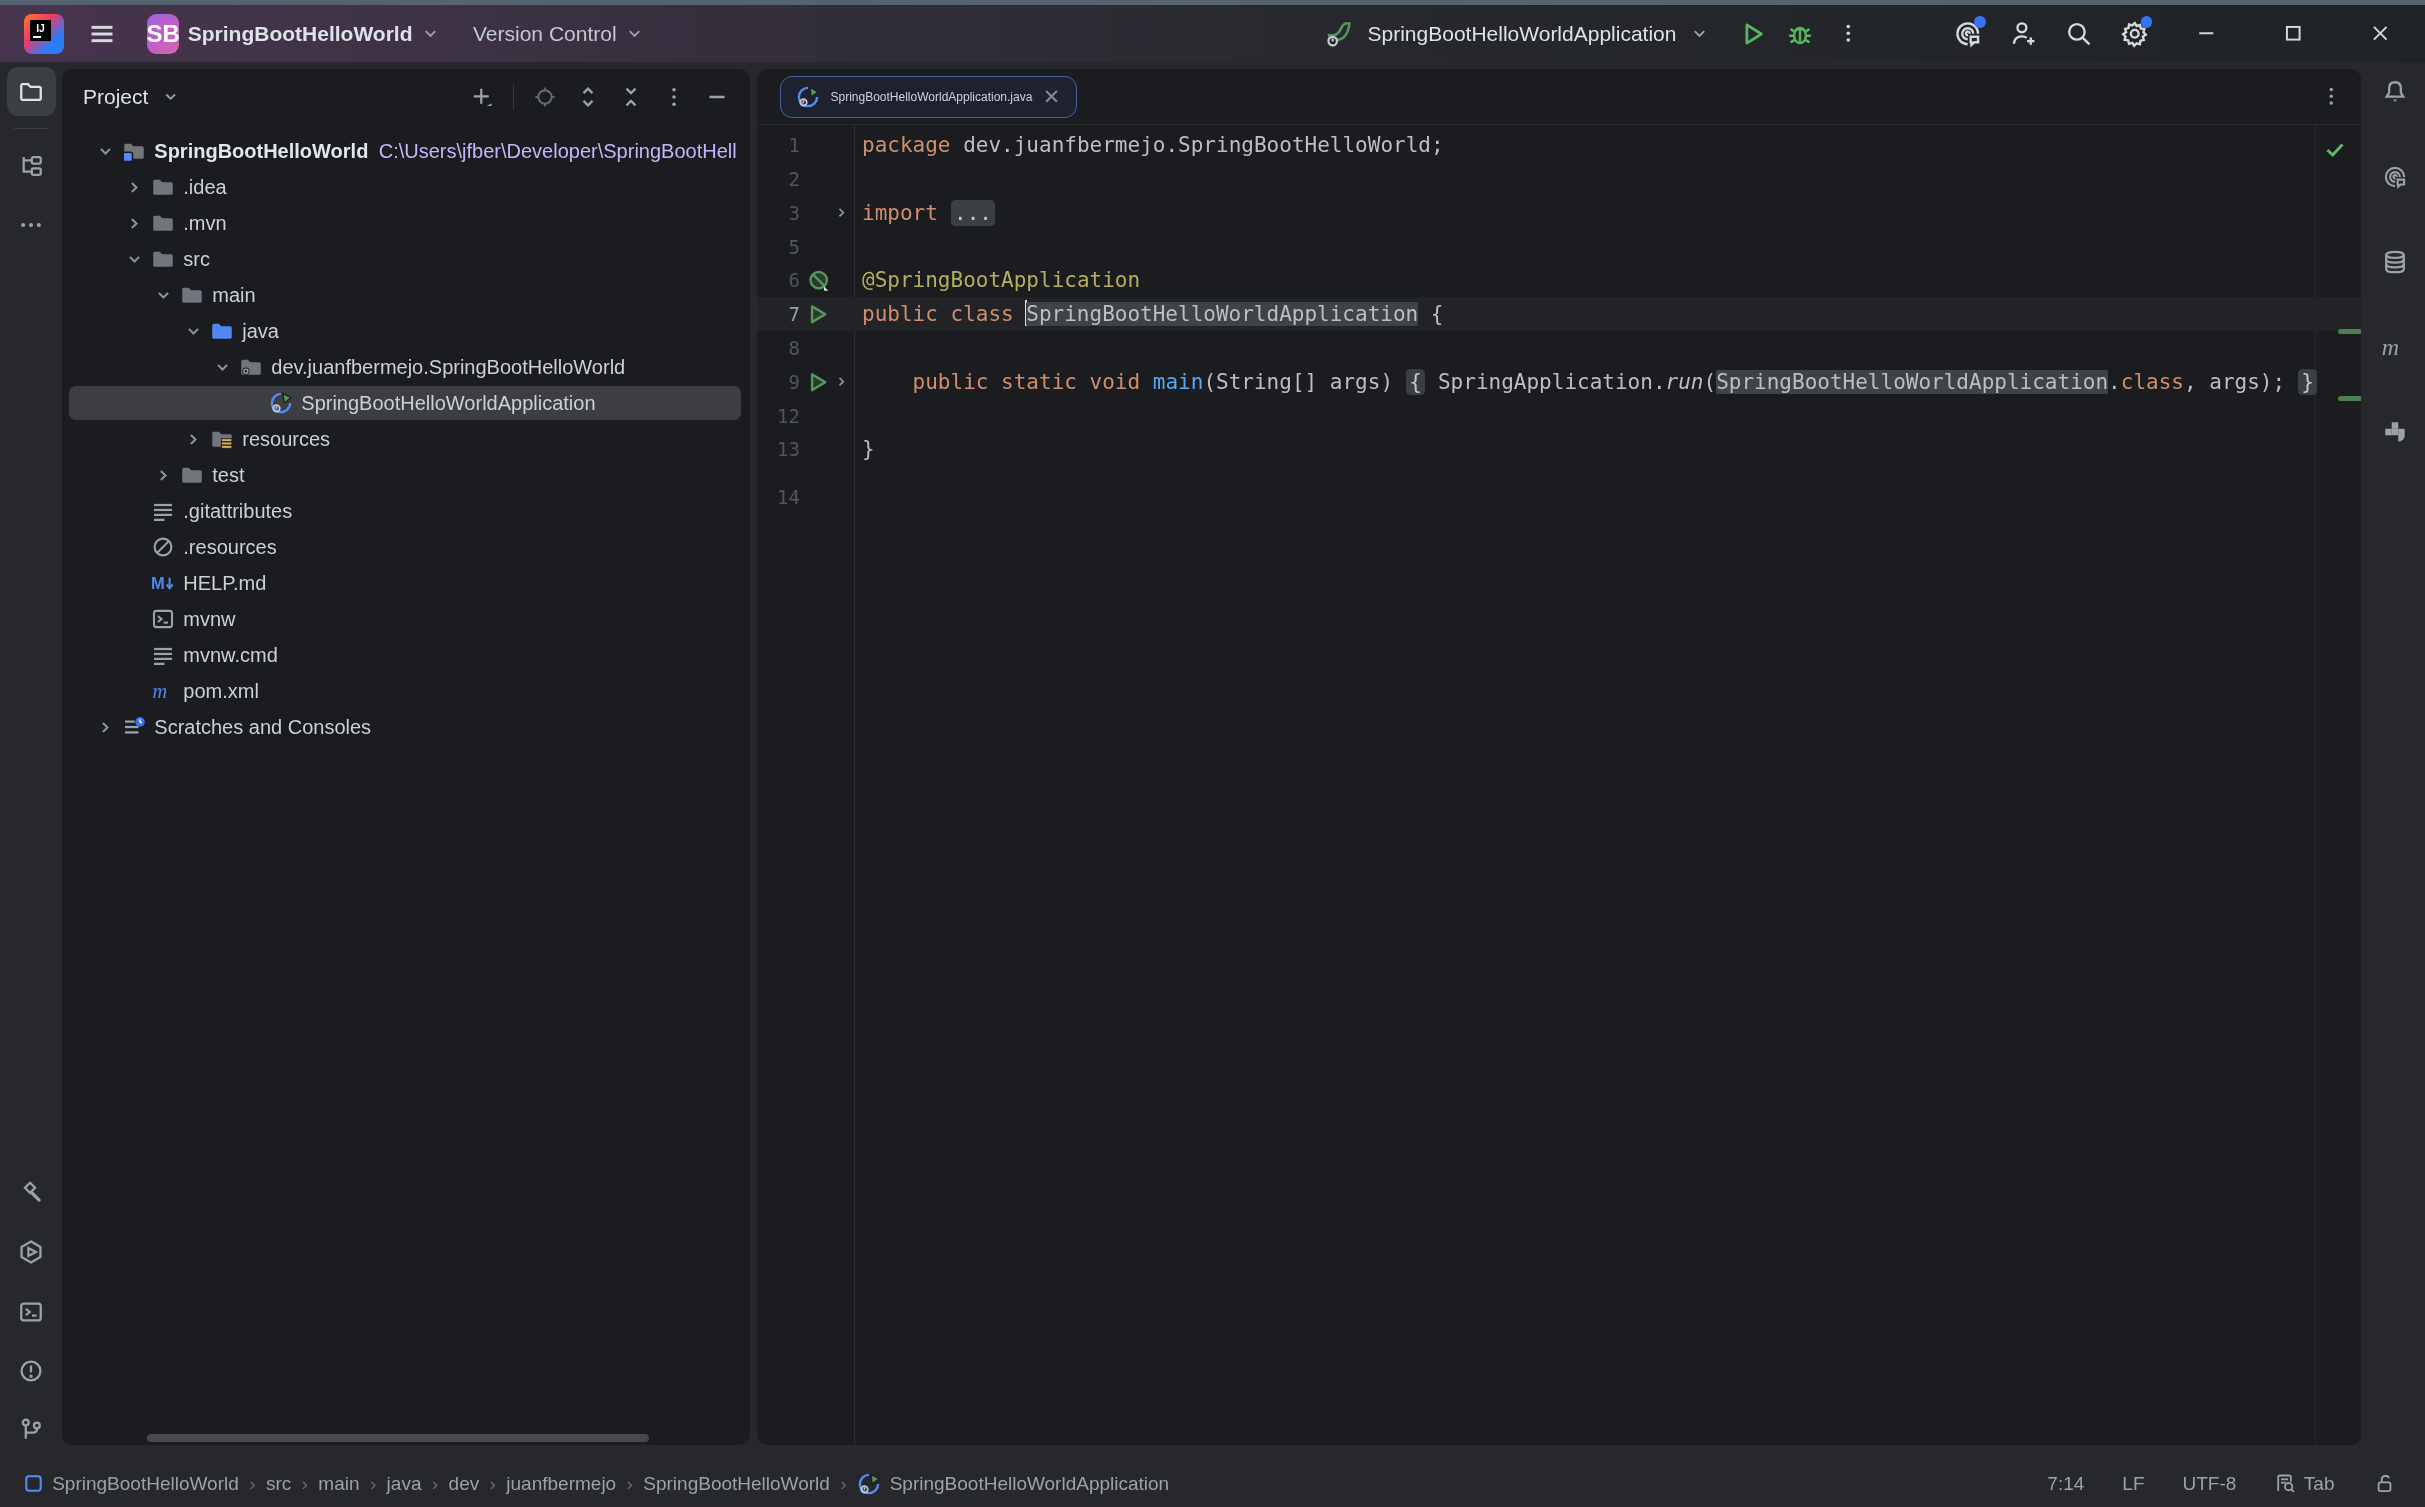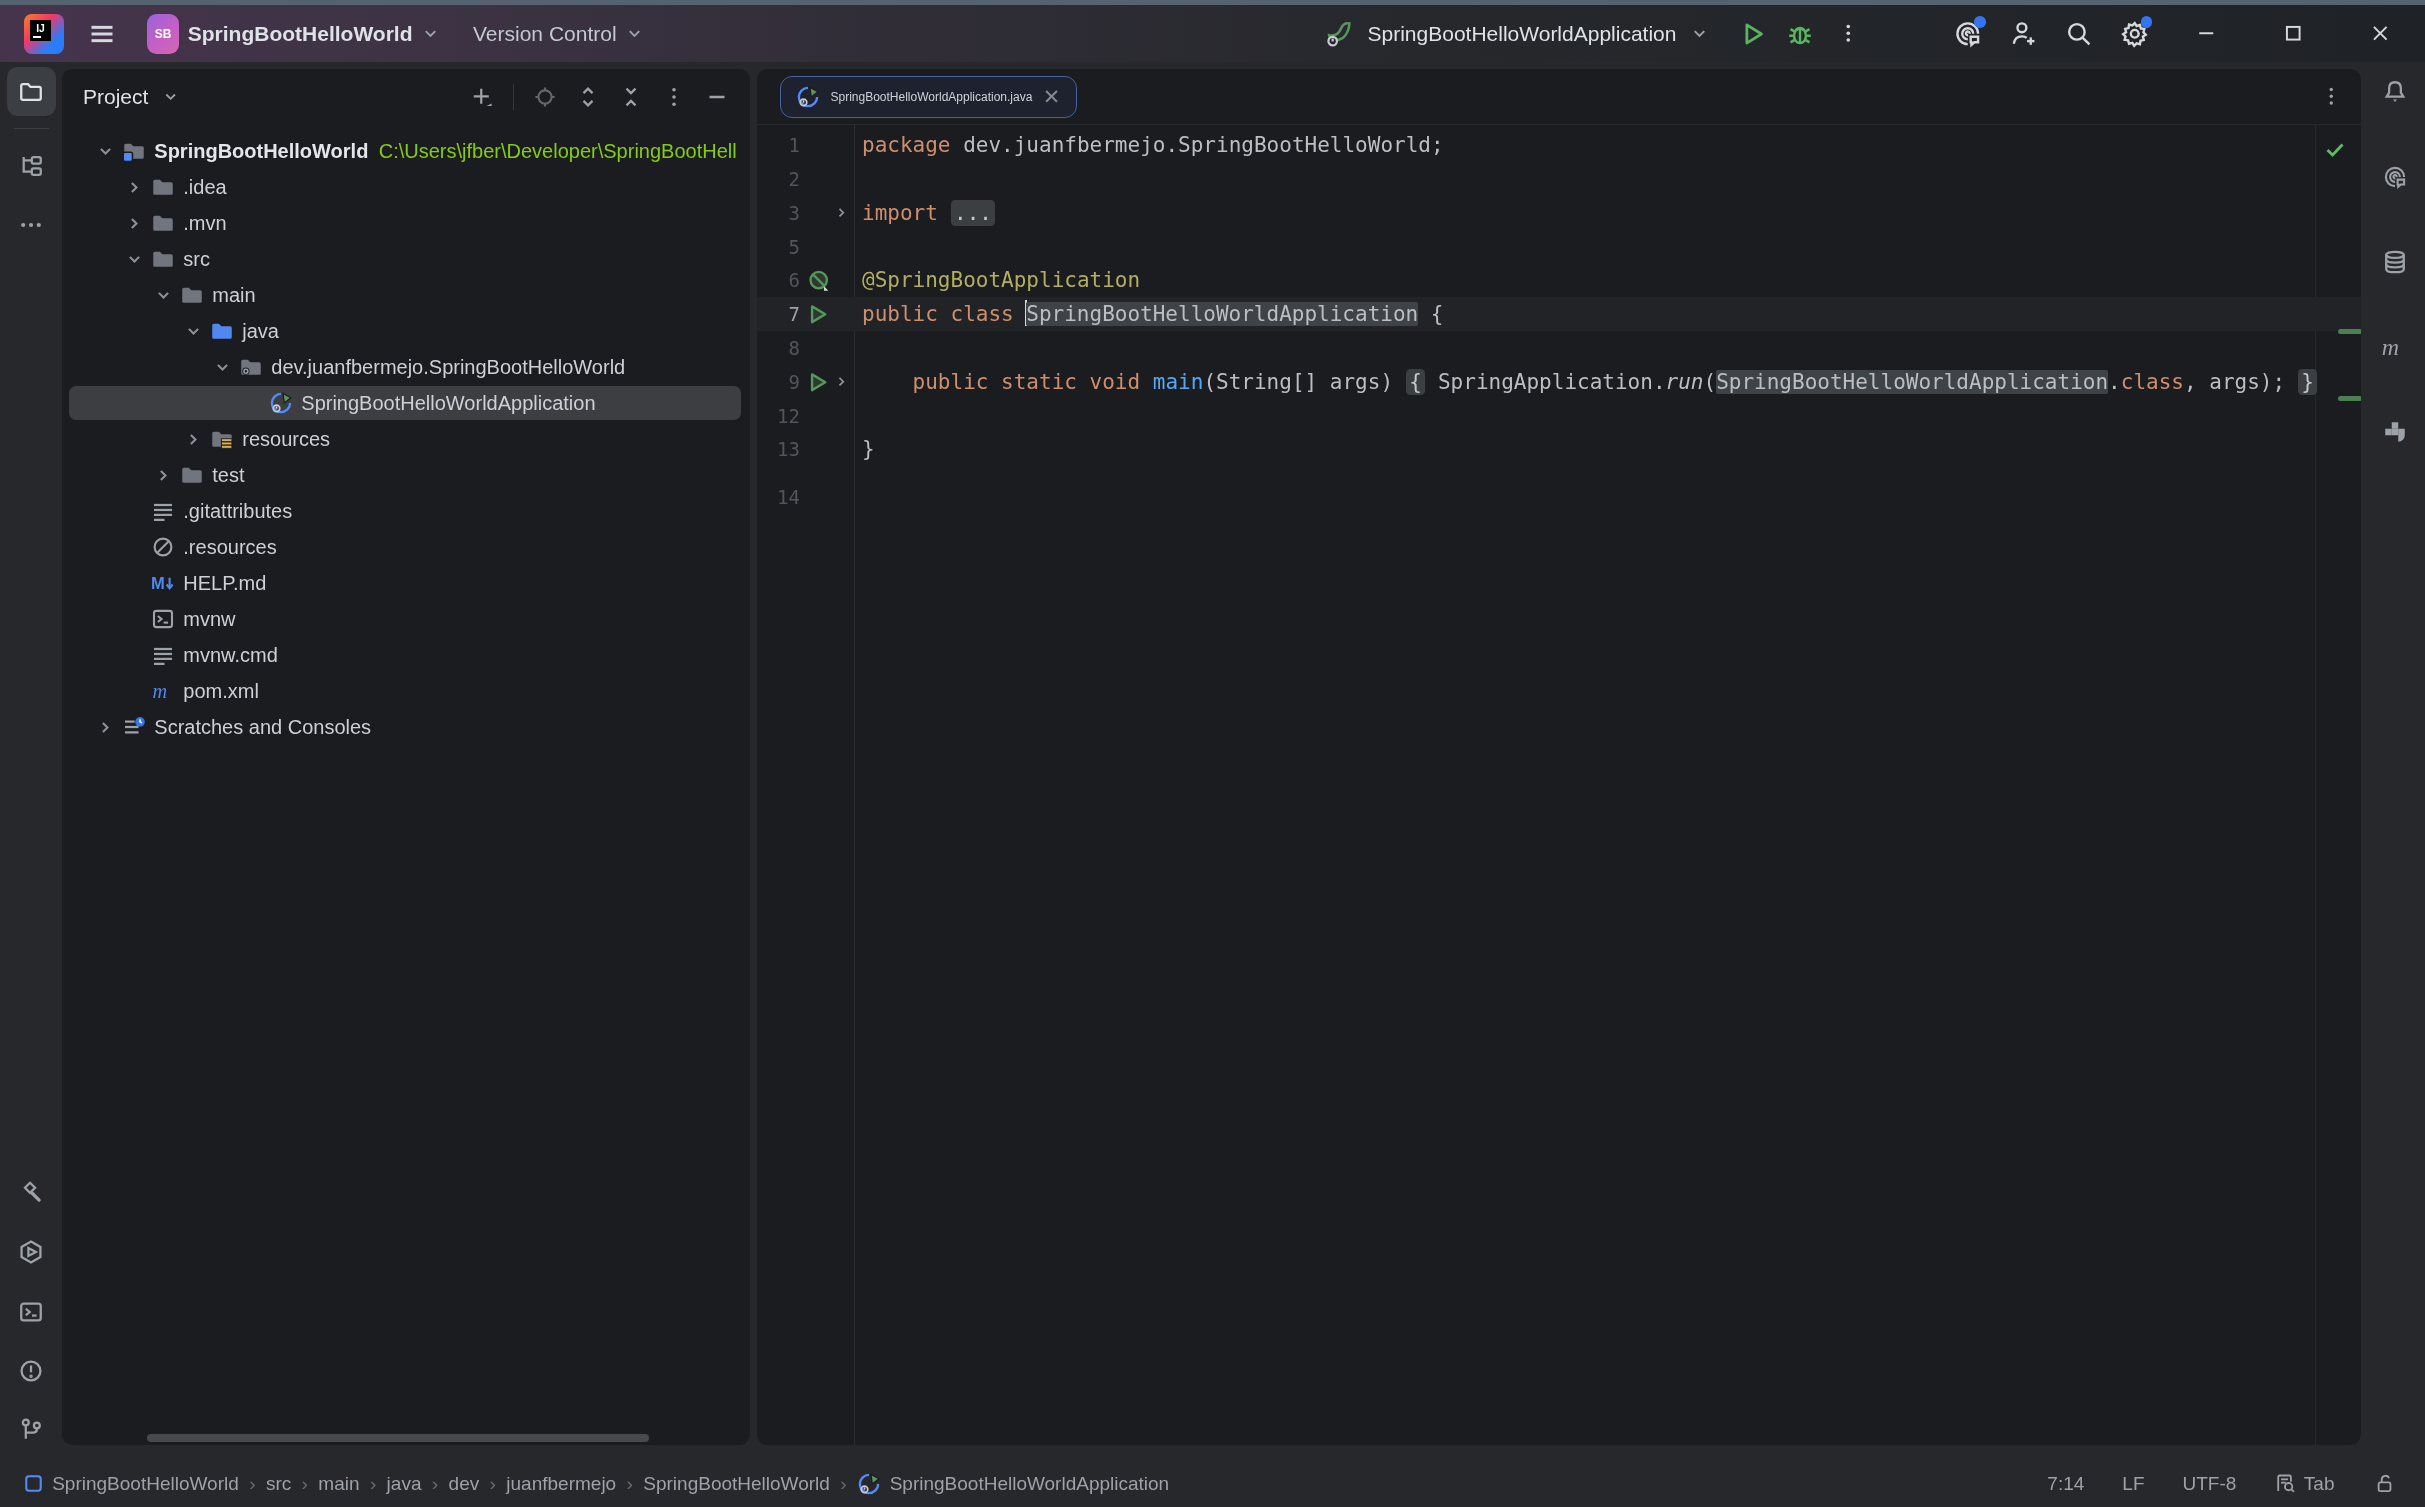--- a/index.html
+++ b/index.html
@@ -11,21 +11,21 @@
     background:linear-gradient(90deg,#46344c 0%,#3e3345 16%,#322e39 34%,#26282c 58%,#1f2226 100%);
     display:flex;align-items:center;}
   .tb-left{display:flex;align-items:center;gap:12px;margin-left:24px;}
   .ij-logo{width:40px;height:40px;position:relative;border-radius:7.8px;
     background:linear-gradient(135deg,#fc801d 0%,#f0376b 38%,#2a7cf7 72%,#2a7cf7 100%);}
   .ij-logo .inner{position:absolute;left:6px;top:6px;width:21px;height:21px;background:#000;
     color:#fff;font-size:10.4px;font-weight:700;line-height:17.3px;text-align:center;}
   .ij-logo .inner:after{content:"";position:absolute;left:2.6px;bottom:2.6px;width:8.7px;height:1.7px;background:#fff;}
   .tb-item{display:flex;align-items:center;gap:8.7px;padding:8.7px 10.4px;border-radius:8.7px;cursor:default;}
   .chip{width:32px;height:40px;border-radius:9.5px;background:linear-gradient(140deg,#9a63dc 0%,#c55fc5 55%,#d467ae 100%);
-    color:#fff;font-weight:700;font-size:12px;display:flex;align-items:center;justify-content:center;}
+    color:#fff;font-weight:700;font-size:24px;display:flex;align-items:center;justify-content:center;}
   .tb-title{font-size:21px;font-weight:700;color:#dfe2e7;}
   .tb-dim{font-size:21px;color:#c4c8cf;}
   .run-group{position:absolute;left:1324px;top:0;height:57px;display:flex;align-items:center;gap:14px;}
   .run-label{font-size:21px;color:#dfe2e7;}
   .tb-right{position:absolute;right:15.6px;top:0;height:57px;display:flex;align-items:center;gap:26px;}
   .icon{display:inline-flex;align-items:center;justify-content:center;position:relative;color:#9da1a8;}
   .icon svg{display:block;}
   .badge{position:absolute;right:-2.6px;top:-2.6px;width:11.3px;height:11.3px;border-radius:50%;background:#3574f0;}
   .winbtn{width:61px;height:57px;display:flex;align-items:center;justify-content:center;color:#d5d8dd;}
   
@@ -42,21 +42,21 @@
   .pp-title{font-size:21px;color:#dfe2e7;margin-right:14px;}
   .pp-tools{margin-left:auto;display:flex;align-items:center;gap:19px;}
   .pp-tool-div{width:0.9px;height:26px;background:#35373b;}
   .tree{position:absolute;left:0;top:64px;right:0;bottom:12px;overflow:hidden;}
   .tree-row{position:relative;height:36px;display:flex;align-items:center;white-space:nowrap;font-size:20px;color:#cdd0d6;}
   .tree-row .sel-bg{position:absolute;left:7px;right:8.7px;top:0.9px;bottom:0.9px;background:#3c3e42;border-radius:7px;}
   .tree-chevron{width:29.5px;display:inline-flex;justify-content:center;color:#8d9199;flex:none;position:relative;}
   .tree-icon{width:26px;display:inline-flex;justify-content:center;flex:none;position:relative;margin-right:7.8px;}
   .tree-label{position:relative;}
   .tree-label.bold{font-weight:700;color:#e3e6ea;}
-  .tree-suffix{position:relative;color:#84cc16;margin-left:10.4px;}
+  .tree-suffix{position:relative;color:#c4b5fd;margin-left:10.4px;}
   .h-scroll{position:absolute;left:85px;bottom:3.5px;width:502px;height:7.8px;border-radius:4.3px;background:#47494d;}
   
   .editor-panel{left:757px;top:69px;width:1604px;height:1376px;overflow:hidden;}
   .tabbar{height:55px;display:flex;align-items:center;border-bottom:0.9px solid #26282b;position:relative;}
   .tab{margin-left:22.5px;height:40px;display:flex;align-items:center;gap:10.4px;padding:0 15.6px;
        border:1.7px solid #44639f;border-radius:12px;background:#1d222e;}
   .tab-label{font-size:12px;color:#ced2d8;text-align:right;}
   .tab-close{color:#85898f;font-size:21px;line-height:1;}
   .tab-kebab{position:absolute;right:19px;color:#9da1a8;}
   .code-area{position:absolute;left:0;top:55px;right:0;bottom:0;font-family:"DejaVu Sans Mono",monospace;font-size:21px;}

